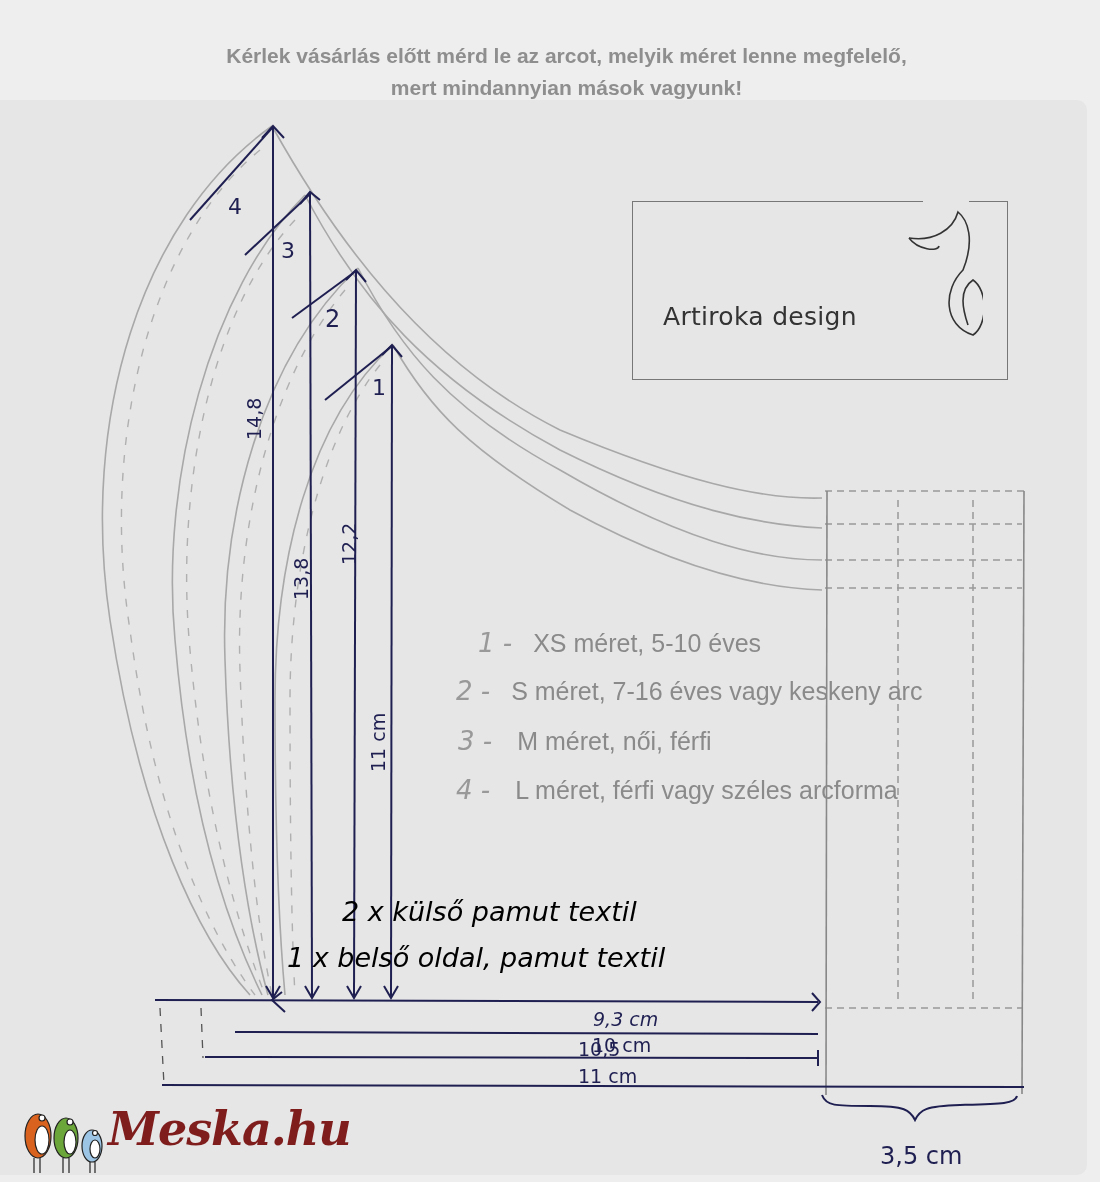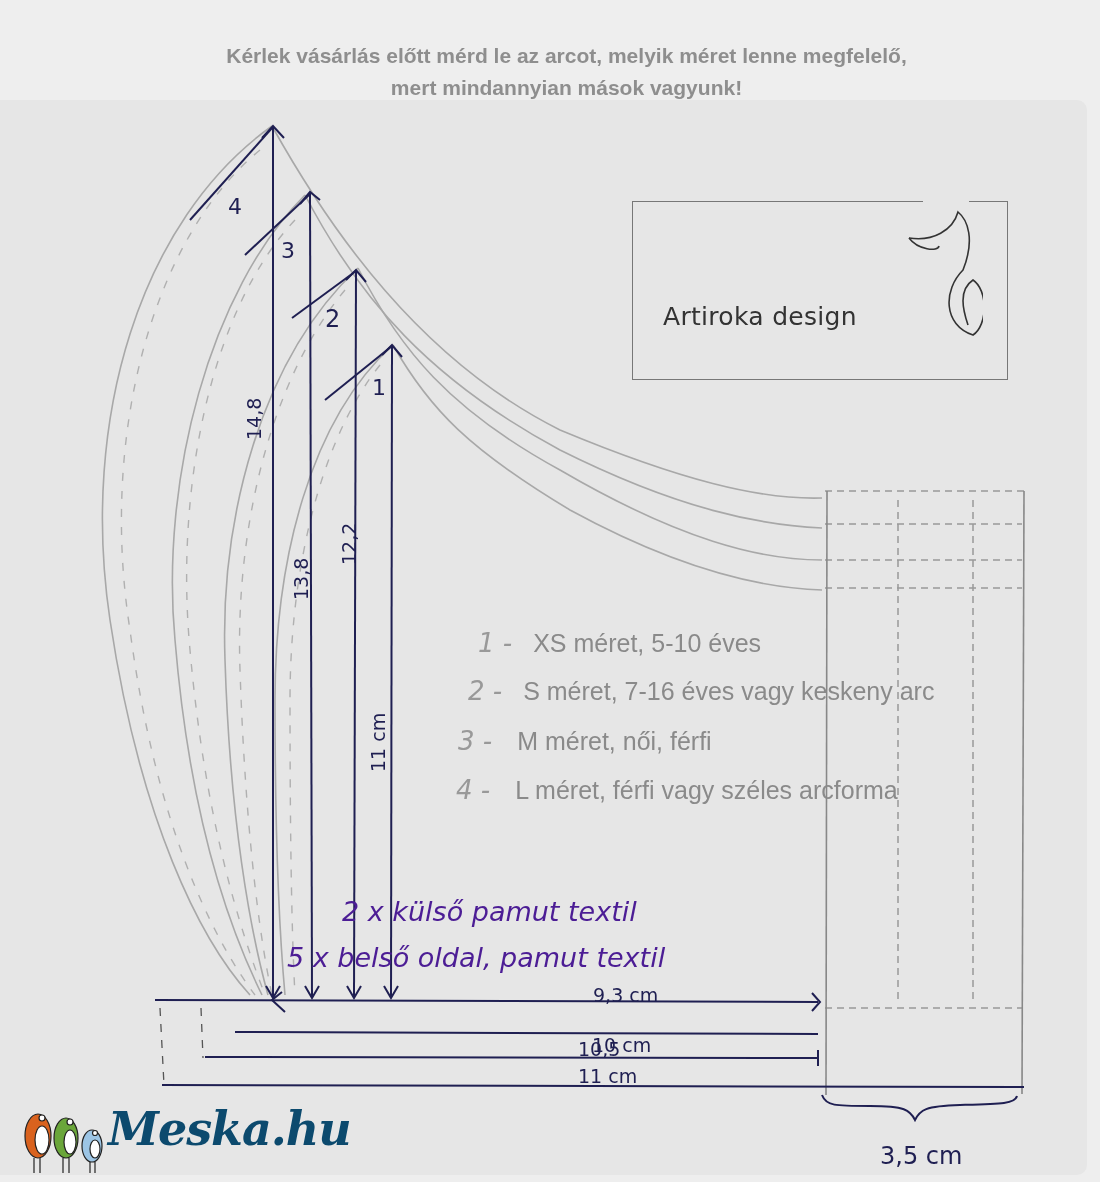--- a/index.html
+++ b/index.html
@@ -30,34 +30,34 @@
     font-family:"DejaVu Sans", sans-serif; font-weight:normal; letter-spacing:0.3px;
   }
   .legend {
     position:absolute; left:0; top:0;
     color:#8a8a8a;
   }
   .legend .row { position:absolute; white-space:nowrap; font-size:25px; }
   .legend .num { font-style:italic; font-weight:normal; color:#999; font-family:"DejaVu Sans", sans-serif; font-size:26px; }
   .legend .lbl { font-weight:normal; color:#8a8a8a; }
   .fabric {
-    position:absolute; color:#4c1d95; font-style:italic; font-size:27px; white-space:nowrap;
+    position:absolute; color:#000000; font-style:italic; font-size:27px; white-space:nowrap;
     font-family:"DejaVu Sans", sans-serif;
   }
   .hand {
     position:absolute; color:#1f1f52; font-family:"DejaVu Sans", sans-serif;
     font-size:19px; white-space:nowrap;
   }
   .hand.vert { transform:rotate(-90deg); transform-origin:left top; }
   .meska {
     position:absolute; left:8px; top:1098px; height:80px; width:320px;
   }
   .meska-text {
     position:absolute; left:100px; top:4px; font-family:"DejaVu Serif", serif;
-    font-style:italic; font-weight:bold; font-size:46px; color:#0c4a6e;
+    font-style:italic; font-weight:bold; font-size:46px; color:#7f1d1d;
     letter-spacing:-1px;
   }
 </style>
 </head>
 <body>
 
 <div class="paper"></div>
 
 <div class="headline">
   <div>Kérlek vásárlás előtt mérd le az arcot, melyik méret lenne megfelelő,</div>
@@ -142,56 +142,56 @@
 <div class="hand" style="left:228px;top:194px;font-size:22px;">4</div>
 <div class="hand" style="left:281px;top:238px;font-size:22px;">3</div>
 <div class="hand" style="left:325px;top:305px;font-size:24px;">2</div>
 <div class="hand" style="left:372px;top:375px;font-size:22px;">1</div>
 
 <div class="hand vert" style="left:243px;top:440px;">14,8</div>
 <div class="hand vert" style="left:290px;top:600px;">13,8</div>
 <div class="hand vert" style="left:338px;top:565px;">12,2</div>
 <div class="hand vert" style="left:367px;top:772px;">11 cm</div>
 
-<div class="hand" style="left:593px;top:984px;">9,3 cm</div>
+<div class="hand" style="left:593px;top:1008px;font-style:italic;">9,3 cm</div>
 <div class="hand" style="left:592px;top:1034px;">10 cm</div>
 <div class="hand" style="left:578px;top:1038px;">10,5</div>
 <div class="hand" style="left:578px;top:1065px;">11 cm</div>
 <div class="hand" style="left:880px;top:1142px;font-size:24px;">3,5 cm</div>
 
 <div class="brand-box">
   <div class="gap"></div>
   <div class="brand-name">Artiroka design</div>
   <svg style="position:absolute;left:270px;top:8px;" width="80" height="130">
     <path d="M6 28 C 30 32, 50 20, 55 2 C 65 10, 72 30, 60 60 C 40 80, 40 115, 70 125 C 85 115, 85 80, 70 70 C 55 80, 60 100, 65 115" fill="none" stroke="#333" stroke-width="1.6"></path>
     <path d="M6 28 C 15 40, 35 42, 36 36" fill="none" stroke="#333" stroke-width="1.6"></path>
   </svg>
 </div>
 
 <div class="legend">
   <div class="row" style="left:478px;top:628px;">
     <span class="num">1 -</span>
     <span class="lbl" style="margin-left:14px;">XS méret, 5-10 éves</span>
   </div>
-  <div class="row" style="left:468px;top:676px;">
+  <div class="row" style="left:456px;top:676px;">
     <span class="num">2 -</span>
     <span class="lbl" style="margin-left:14px;">S méret, 7-16 éves vagy keskeny arc</span>
   </div>
   <div class="row" style="left:458px;top:726px;">
     <span class="num">3 -</span>
     <span class="lbl" style="margin-left:18px;">M méret, női, férfi</span>
   </div>
   <div class="row" style="left:456px;top:775px;">
     <span class="num">4 -</span>
     <span class="lbl" style="margin-left:18px;">L méret, férfi vagy széles arcforma</span>
   </div>
 </div>
 
 <div class="fabric" style="left:342px;top:896px;">2 x külső pamut textil</div>
-<div class="fabric" style="left:287px;top:942px;">5 x belső oldal, pamut textil</div>
+<div class="fabric" style="left:287px;top:942px;">1 x belső oldal, pamut textil</div>
 
 <div class="meska">
   <svg width="100" height="80">
     <g stroke="#222" stroke-width="1.2">
       <ellipse cx="30" cy="38" rx="13" ry="22" fill="#d9621e"></ellipse>
       <ellipse cx="34" cy="42" rx="7" ry="14" fill="#fff"></ellipse>
       <circle cx="34" cy="20" r="3" fill="#fff"></circle>
       <ellipse cx="58" cy="40" rx="12" ry="20" fill="#6aa63a"></ellipse>
       <ellipse cx="62" cy="44" rx="6" ry="12" fill="#fff"></ellipse>
       <circle cx="62" cy="24" r="3" fill="#fff"></circle>

